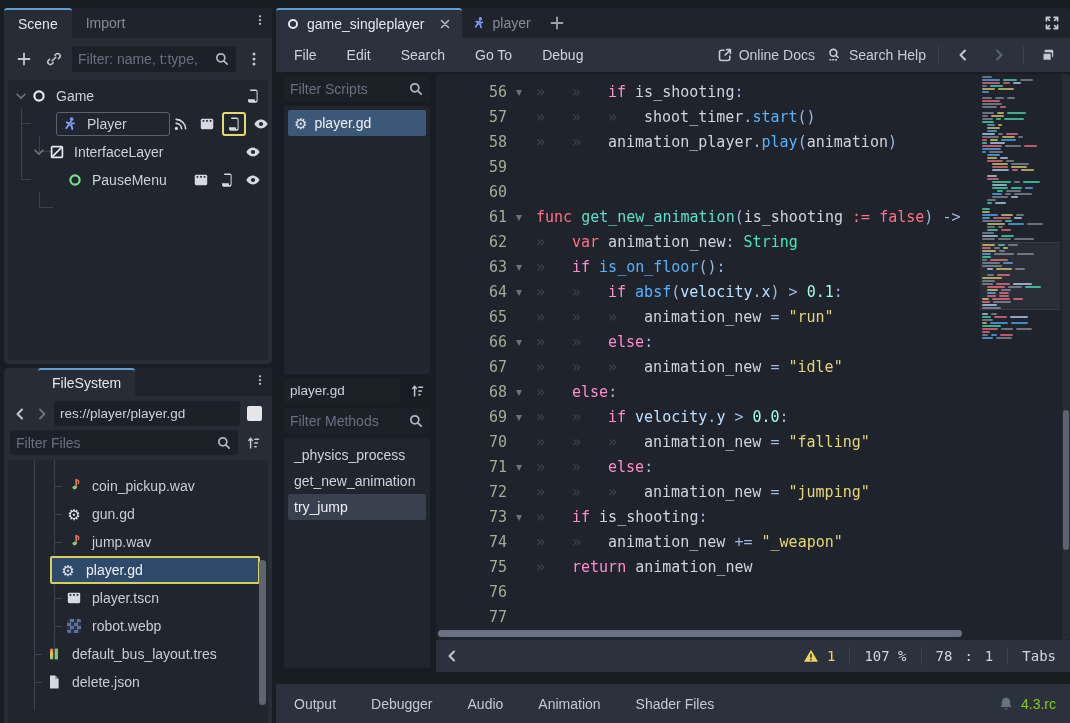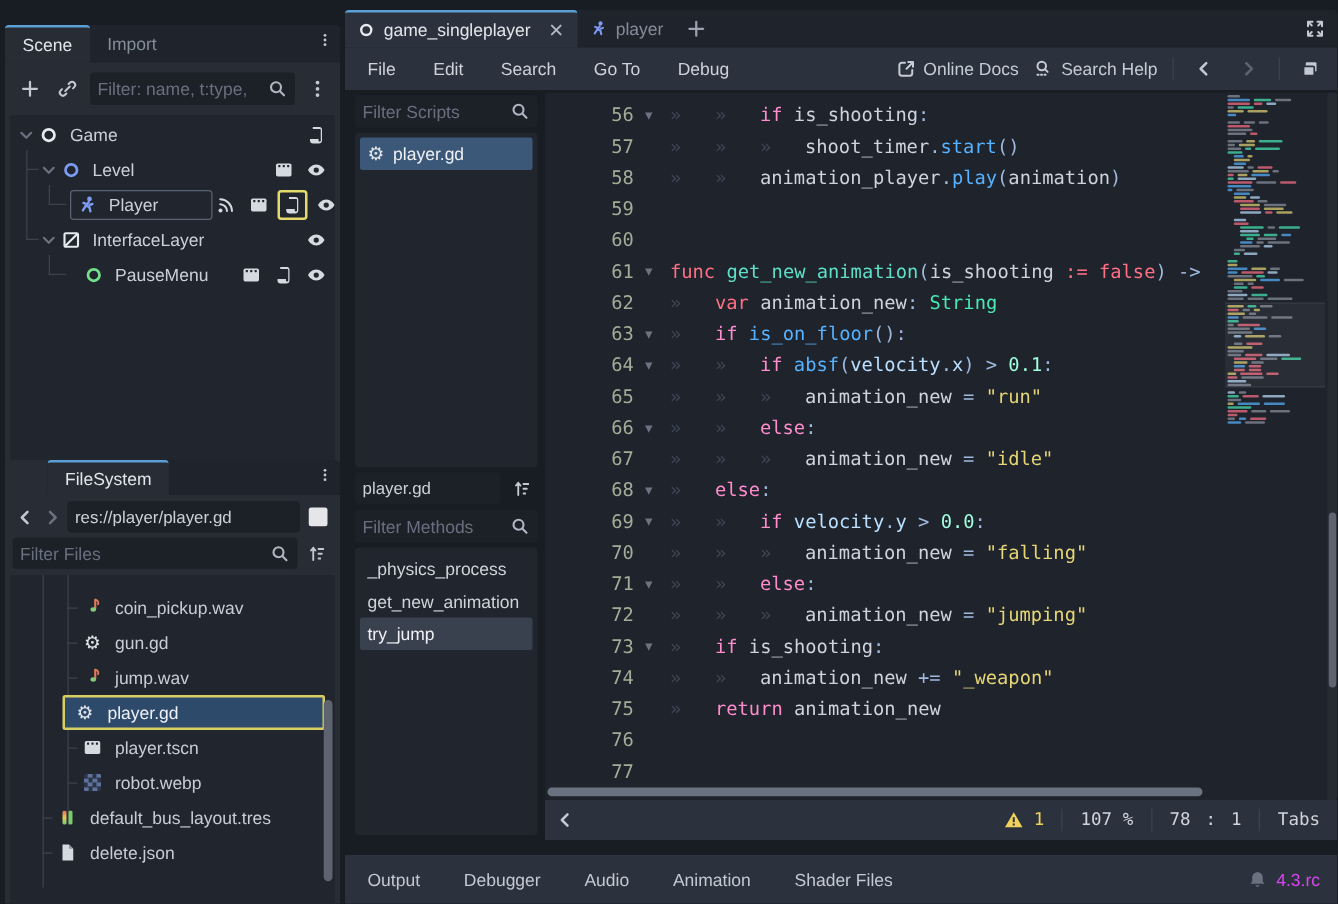--- a/index.html
+++ b/index.html
@@ -207,21 +207,21 @@
         <path d="M10.2 1.8c2.2.4 2.9 1.9 2.2 3.6" stroke="#e2795a" stroke-width="1.5" fill="none"></path>
         <ellipse cx="8.6" cy="9.6" rx="2.2" ry="1.8" fill="#86c979"></ellipse>
       </symbol>
     <symbol id="i-bus" viewBox="0 0 16 16">
         <rect x="4" y="2.5" width="3.2" height="11" rx="1.1" fill="url(#busgrad)"></rect>
         <rect x="8.8" y="2.5" width="3.2" height="11" rx="1.1" fill="#7cc96f"></rect>
       </symbol>
   </defs>
 </svg>
 
-<div class="abs dockpanel" style="left:4px;top:20px;width:268px;height:356px;">
+<div class="abs dockpanel" style="left:4px;top:8px;width:268px;height:356px;">
   <div class="docktabs">
     <div class="dtab active">
         <span>Scene</span>
       </div>
     <div class="dtab">
         <span>Import</span>
       </div>
     <div class="dockmenu tbtn">
         <svg class="ic">
           <use href="#i-dotsv"></use>
@@ -275,45 +275,20 @@
             </svg>
           </span>
         <span class="nlabel">Game</span>
         <span class="acts">
             <span class="abtn">
               <svg class="ic">
                 <use href="#i-script"></use>
               </svg>
             </span>
           </span>
-      </div>
-      <div class="row" style="padding-left:22px;">
-        <span class="chev">
-            <svg class="ic14">
-              <use href="#i-chev-down"></use>
-            </svg>
-          </span>
-        <span class="nico c-blue">
-            <svg class="ic">
-              <use href="#i-node-circle"></use>
-            </svg>
-          </span>
-        <span class="nlabel">Level</span>
-        <span class="acts">
-          <span class="abtn">
-              <svg class="ic">
-                <use href="#i-clapper"></use>
-              </svg>
-            </span>
-          <span class="abtn">
-              <svg class="ic">
-                <use href="#i-eye"></use>
-              </svg>
-            </span>
-        </span>
       </div>
       <div class="row" style="padding-left:48px;">
         <span class="renamebox">
           <span class="nico c-blue">
               <svg class="ic">
                 <use href="#i-runner"></use>
               </svg>
             </span>
           <span class="nlabel" style="margin-right:34px;">Player</span>
         </span>
@@ -864,15 +839,15 @@
   <span class="btab">Debugger</span>
   <span class="btab">Audio</span>
   <span class="btab">Animation</span>
   <span class="btab">Shader Files</span>
   <span style="margin-left:auto;display:flex;align-items:center;gap:7px;">
     <span style="color:#6a7280;">
         <svg class="ic">
           <use href="#i-bell"></use>
         </svg>
       </span>
-    <span style="color:#d946ef;">4.3.rc</span>
+    <span style="color:#84cc16;">4.3.rc</span>
   </span>
 </div>
 
 </body></html>

